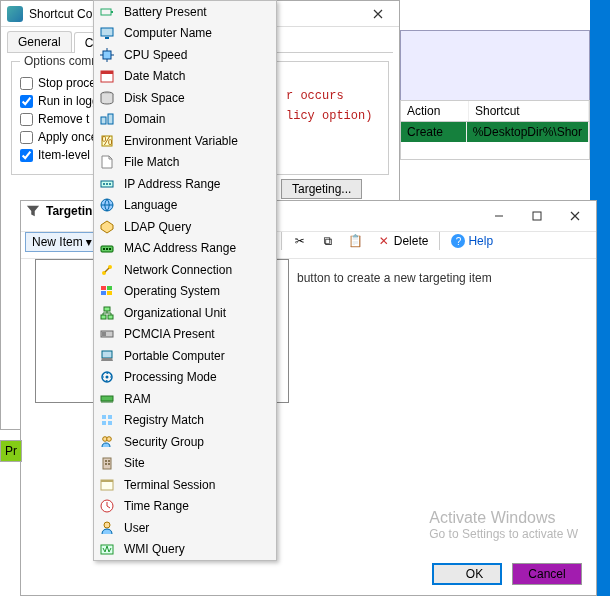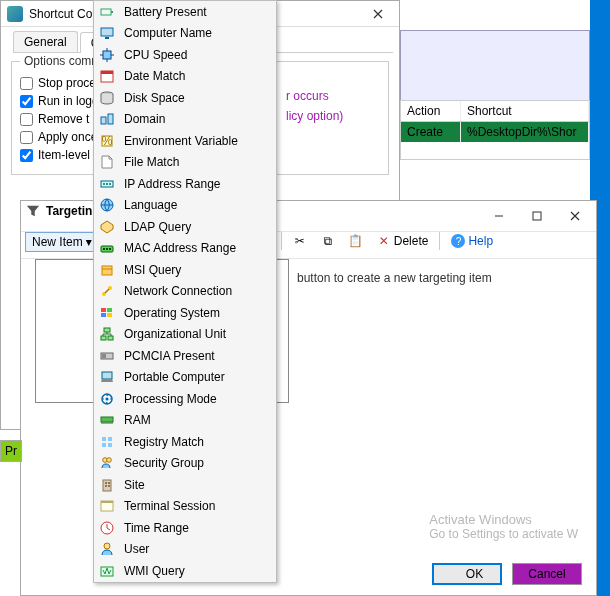--- a/index.html
+++ b/index.html
@@ -5,50 +5,50 @@
   * { box-sizing: border-box; font-family: "Segoe UI", Tahoma, sans-serif; font-size: 12px; }
   body { margin:0; padding:0; width:610px; height:596px; background:#fff; overflow:hidden; position:relative; }
   .desktop-blue { position:absolute; right:0; top:0; width:20px; height:596px; background:#0078d7; }
   .desktop-blue2 { position:absolute; right:0; top:130px; width:13px; height:466px; background:#0078d7; }
   
   .dlg1 { position:absolute; left:0; top:0; width:400px; height:430px; border:1px solid #aaa; background:#fff; }
   .titlebar1 { height:26px; display:flex; align-items:center; padding:0 6px; border-bottom:1px solid #ddd; }
   .ticon { width:16px; height:16px; margin-right:6px; background:linear-gradient(135deg,#4aa,#27a); border-radius:3px; }
   .ttext { flex:1; }
   .closebtn { width:30px; height:20px; display:flex; align-items:center; justify-content:center; color:#333; }
-  .tabs { display:flex; border-bottom:1px solid #ccc; margin:4px 6px 0 12px; }
+  .tabs { display:flex; border-bottom:1px solid #ccc; margin:4px 6px 0 6px; }
   .tab { padding:3px 10px; border:1px solid #ccc; border-bottom:none; background:#f4f4f4; margin-right:2px; border-radius:3px 3px 0 0; }
   .tab.active { background:#fff; position:relative; top:1px; }
   .groupbox { margin:8px 10px; border:1px solid #ccc; padding:10px 8px 8px 8px; position:relative; }
   .groupbox .legend { position:absolute; top:-8px; left:8px; background:#fff; padding:0 4px; color:#333; }
   .chk { display:flex; align-items:center; margin:4px 0; gap:5px; }
   .chk input { width:13px; height:13px; margin:0; }
-  .frag { color:#a21caf; }
+  .frag { color:#b91c1c;font-family:Liberation Mono, monospace; }
   .tbtn { display:inline-block; border:1px solid #999; background:#e9e9e9; padding:2px 10px; position:absolute; left:280px; top:178px; }
   
   .gridbox { position:absolute; top:30px; left:400px; width:190px; height:130px; border:1px solid #99b; background:#ececff; }
   .gridwhite { position:absolute; top:100px; left:400px; width:190px; height:60px; background:#fff; border:1px solid #ccc; }
   .gridhdr { display:flex; background:#fff; border-bottom:1px solid #ccc; }
   .gcell { padding:3px 6px; border-right:1px solid #eee; }
-  .gc1 { width:60px; } .gc2 { flex:1; }
+  .gc1 { width:68px; } .gc2 { flex:1; }
   .grow { display:flex; background:#15803d; }
   
   .dlg2 { position:absolute; left:20px; top:200px; width:577px; height:396px; border:1px solid #aaa; background:#fff; }
   .tb2 { height:30px; display:flex; align-items:center; justify-content:flex-end; padding:0 4px; gap:4px; }
   .tb2 .winbtn { width:34px; height:22px; display:flex; align-items:center; justify-content:center; }
   .toolbar { height:28px; display:flex; align-items:flex-start; gap:2px; border-top:1px solid #e5e5e5; border-bottom:1px solid #e5e5e5; padding:0 4px; }
   .tbitem { padding:2px 6px; display:flex; align-items:center; gap:3px; }
   .newitem { border:1px solid #7aa7d6; background:#eaf2fb; }
   .sep { width:1px; height:18px; background:#ccc; margin:0 3px; }
   .canvas { position:absolute; left:14px; top:58px; width:254px; height:144px; border:1px solid #888; background:#fff; }
   .hint { position:absolute; left:276px; top:70px; color:#333; }
   .sticon { width:14px; height:14px; display:inline-flex; align-items:center; justify-content:center; }
   .help { color:#05c; }
   .actwin { position:absolute; right:18px; bottom:54px; color:#b8b8b8; text-align:left; }
-  .actwin .big { font-size:13px; font-weight:400; }
+  .actwin .big { font-size:16px; font-weight:400; }
   .btnrow { position:absolute; right:14px; bottom:10px; display:flex; gap:10px; }
   .pushbtn { width:70px; height:22px; border:1px solid #999; background:#a21caf; display:flex; align-items:center; justify-content:center; }
   .pushbtn.primary { border:2px solid #0078d7; background:#e9e9e9;padding-left:15px; }
   
   .menu { position:absolute; left:93px; top:0px; width:184px; background:#f5f5f5; border:1px solid #bcbcbc; box-shadow:2px 2px 4px rgba(0,0,0,.25); z-index:100; }
   .mitem { display:flex; align-items:center; height:21.5px; padding:0 8px 0 4px; gap:8px; }
   .micon { width:18px; height:16px; display:flex; align-items:center; justify-content:center; }
   .micon svg { width:16px; height:16px; }
   .pbtn { position:absolute; left:0; top:440px; width:22px; height:22px; border:1px solid #aaa; background:#84cc16; display:flex; align-items:center; justify-content:center; }
   .targetlbl { position:absolute; left:26px; top:204px; display:flex; align-items:center; gap:6px; }
@@ -103,20 +103,21 @@
         <input type="checkbox" style="">
         <span>Apply once</span>
       </div>
     <div class="chk">
         <input type="checkbox" checked="" style="">
         <span>Item-level</span>
       </div>
   </div>
   <div style="position:absolute;left:285px;top:88px" class="frag">r occurs</div>
   <div style="position:absolute;left:285px;top:108px" class="frag">licy option)</div>
+  <div class="tbtn">Targeting...</div>
 </div>
 
 <div class="dlg2">
   <div class="tb2">
     <div class="winbtn">
         <svg width="10" height="10">
           <path d="M1 5 H9" stroke="#333"></path>
         </svg>
       </div>
     <div class="winbtn">
@@ -306,29 +307,20 @@
           <rect x="4" y="8" width="2" height="2" fill="#040"></rect>
           <rect x="7" y="8" width="2" height="2" fill="#040"></rect>
           <rect x="10" y="8" width="2" height="2" fill="#040"></rect>
         </svg>
       </span>
       <span>MAC Address Range</span>
     </div>
     <div class="mitem">
       <span class="micon">
         <svg viewBox="0 0 16 16">
-          <rect x="3" y="4" width="10" height="9" fill="#fc6" stroke="#c80"></rect>
-          <path d="M3 7h10" stroke="#c80"></path>
-        </svg>
-      </span>
-      <span>MSI Query</span>
-    </div>
-    <div class="mitem">
-      <span class="micon">
-        <svg viewBox="0 0 16 16">
           <circle cx="5" cy="11" r="2" fill="#fc0"></circle>
           <circle cx="11" cy="5" r="2" fill="#fc0"></circle>
           <path d="M6 10l4-4" stroke="#a70" stroke-width="1.5"></path>
         </svg>
       </span>
       <span>Network Connection</span>
     </div>
     <div class="mitem">
       <span class="micon">
         <svg viewBox="0 0 16 16">

